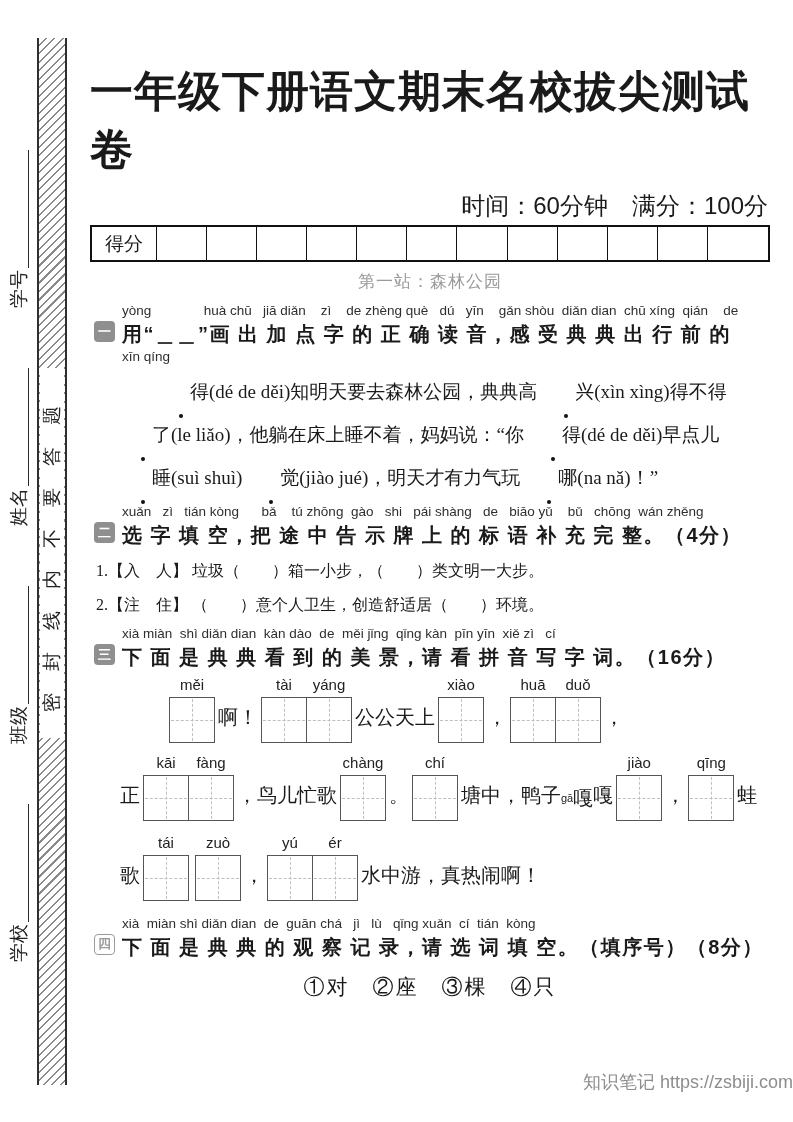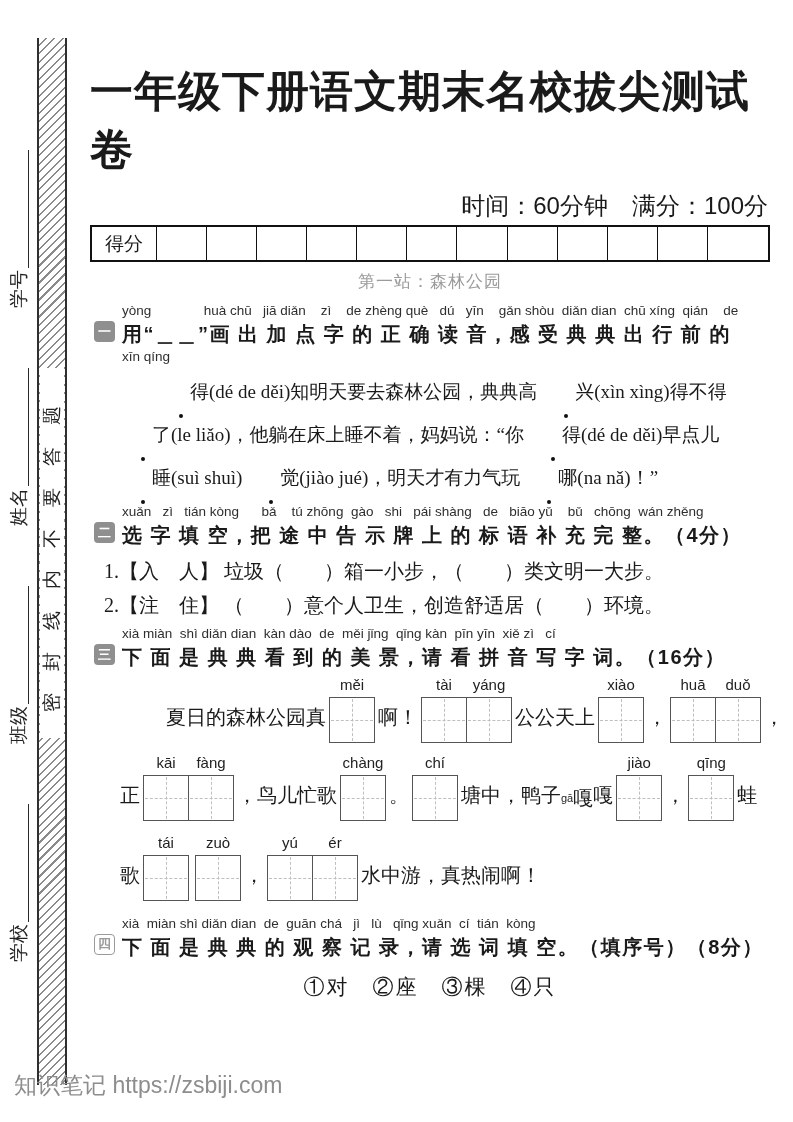--- a/index.html
+++ b/index.html
@@ -50,21 +50,21 @@
   .q-text{font-size:20px;line-height:28px;font-weight:bold;letter-spacing:1.5px;}
   .q-sub{padding-left:32px;}
   
   .para{
     margin:4px 6px 0 24px;font-size:19px;line-height:43px;
     font-family:"Liberation Serif",serif;text-indent:2em;
   }
   .dot-char{position:relative;display:inline-block;}
   .dot-char::after{content:'';position:absolute;width:4px;height:4px;border-radius:50%;background:#111;left:50%;transform:translateX(-50%);bottom:-5px;}
   
-  .q-item{margin-left:14px;font-size:20px;line-height:28px;font-family:"Liberation Serif",serif;}
+  .q-item{margin-left:6px;font-size:16px;line-height:28px;font-family:"Liberation Serif",serif;}
   .q-item.i1{margin-top:8px;} .q-item.i2{margin-top:6px;}
   
   .fill-line{
     display:flex;align-items:flex-end;font-family:"Liberation Serif",serif;
     font-size:20px;height:68px;
   }
   .fill-line .seg-text{flex-shrink:0;padding-bottom:12px;white-space:pre;}
   .fl-1{margin-left:76px;margin-top:4px;}
   .fl-2{margin-left:30px;margin-top:10px;}
   .fl-3{margin-left:30px;margin-top:12px;}
@@ -74,21 +74,21 @@
   .box-pinyin{display:block;height:22px;line-height:20px;font-size:15px;color:#222;font-family:"Liberation Sans",sans-serif;}
   .tianzige{display:block;width:46px;height:46px;border:1.2px solid #555;position:relative;box-sizing:border-box;background:#fff;}
   .tianzige::before{content:'';position:absolute;left:1px;right:1px;top:50%;border-top:1px dashed #bfbfbf;}
   .tianzige::after{content:'';position:absolute;top:1px;bottom:1px;left:50%;border-left:1px dashed #bfbfbf;}
   .mini-ruby{display:inline-flex;flex-direction:row;align-items:center;flex-shrink:0;padding-bottom:12px;}
   .mini-rt{font-size:11px;line-height:10px;font-family:"Liberation Sans",sans-serif;color:#222;}
   .mini-rb{line-height:22px;}
   
   .options{margin-top:12px;text-align:center;font-size:21px;line-height:28px;font-family:"Liberation Serif",serif;letter-spacing:2px;}
   
-  .footer{position:absolute;left:14px;right:0;top:1070px;text-align:left;color:#8d8d8d;font-size:23px;}
+  .footer{position:absolute;left:14px;right:0;top:1070px;text-align:right;color:#8d8d8d;font-size:18px;}
 </style>
 </head>
 <body>
 
 <div class="seal-strip"></div>
 <div class="seal-text-box">密封线内不要答题</div>
 <div class="side-labels">
   <span class="side-label-group">
     <span>学校</span>
       <span class="label-blank"></span>
@@ -156,21 +156,20 @@
     <div class="q-item i2">2.【注　住】 （　　）意个人卫生，创造舒适居（　　）环境。</div>
   </div>
 
   <div>
     <div class="q-head m6">
       <span class="q-icon">三</span>
       <div class="q-pinyin">xià miàn  shì diǎn dian  kàn dào  de  měi jǐng  qǐng kàn  pīn yīn  xiě zì   cí</div>
       <div class="q-text">下 面 是 典 典  看 到 的  美 景，请 看 拼 音 写 字 词。（16分）</div>
     </div>
     <div class="fill-line fl-1">
-        <span class="seg-text">夏日的森林公园真</span>
         <span class="box-group">
           <span class="box-wrap">
             <span class="box-pinyin">měi</span>
             <span class="tianzige"></span>
           </span>
         </span>
         <span class="seg-text">啊！</span>
         <span class="box-group joined">
           <span class="box-wrap">
             <span class="box-pinyin">tài</span>

